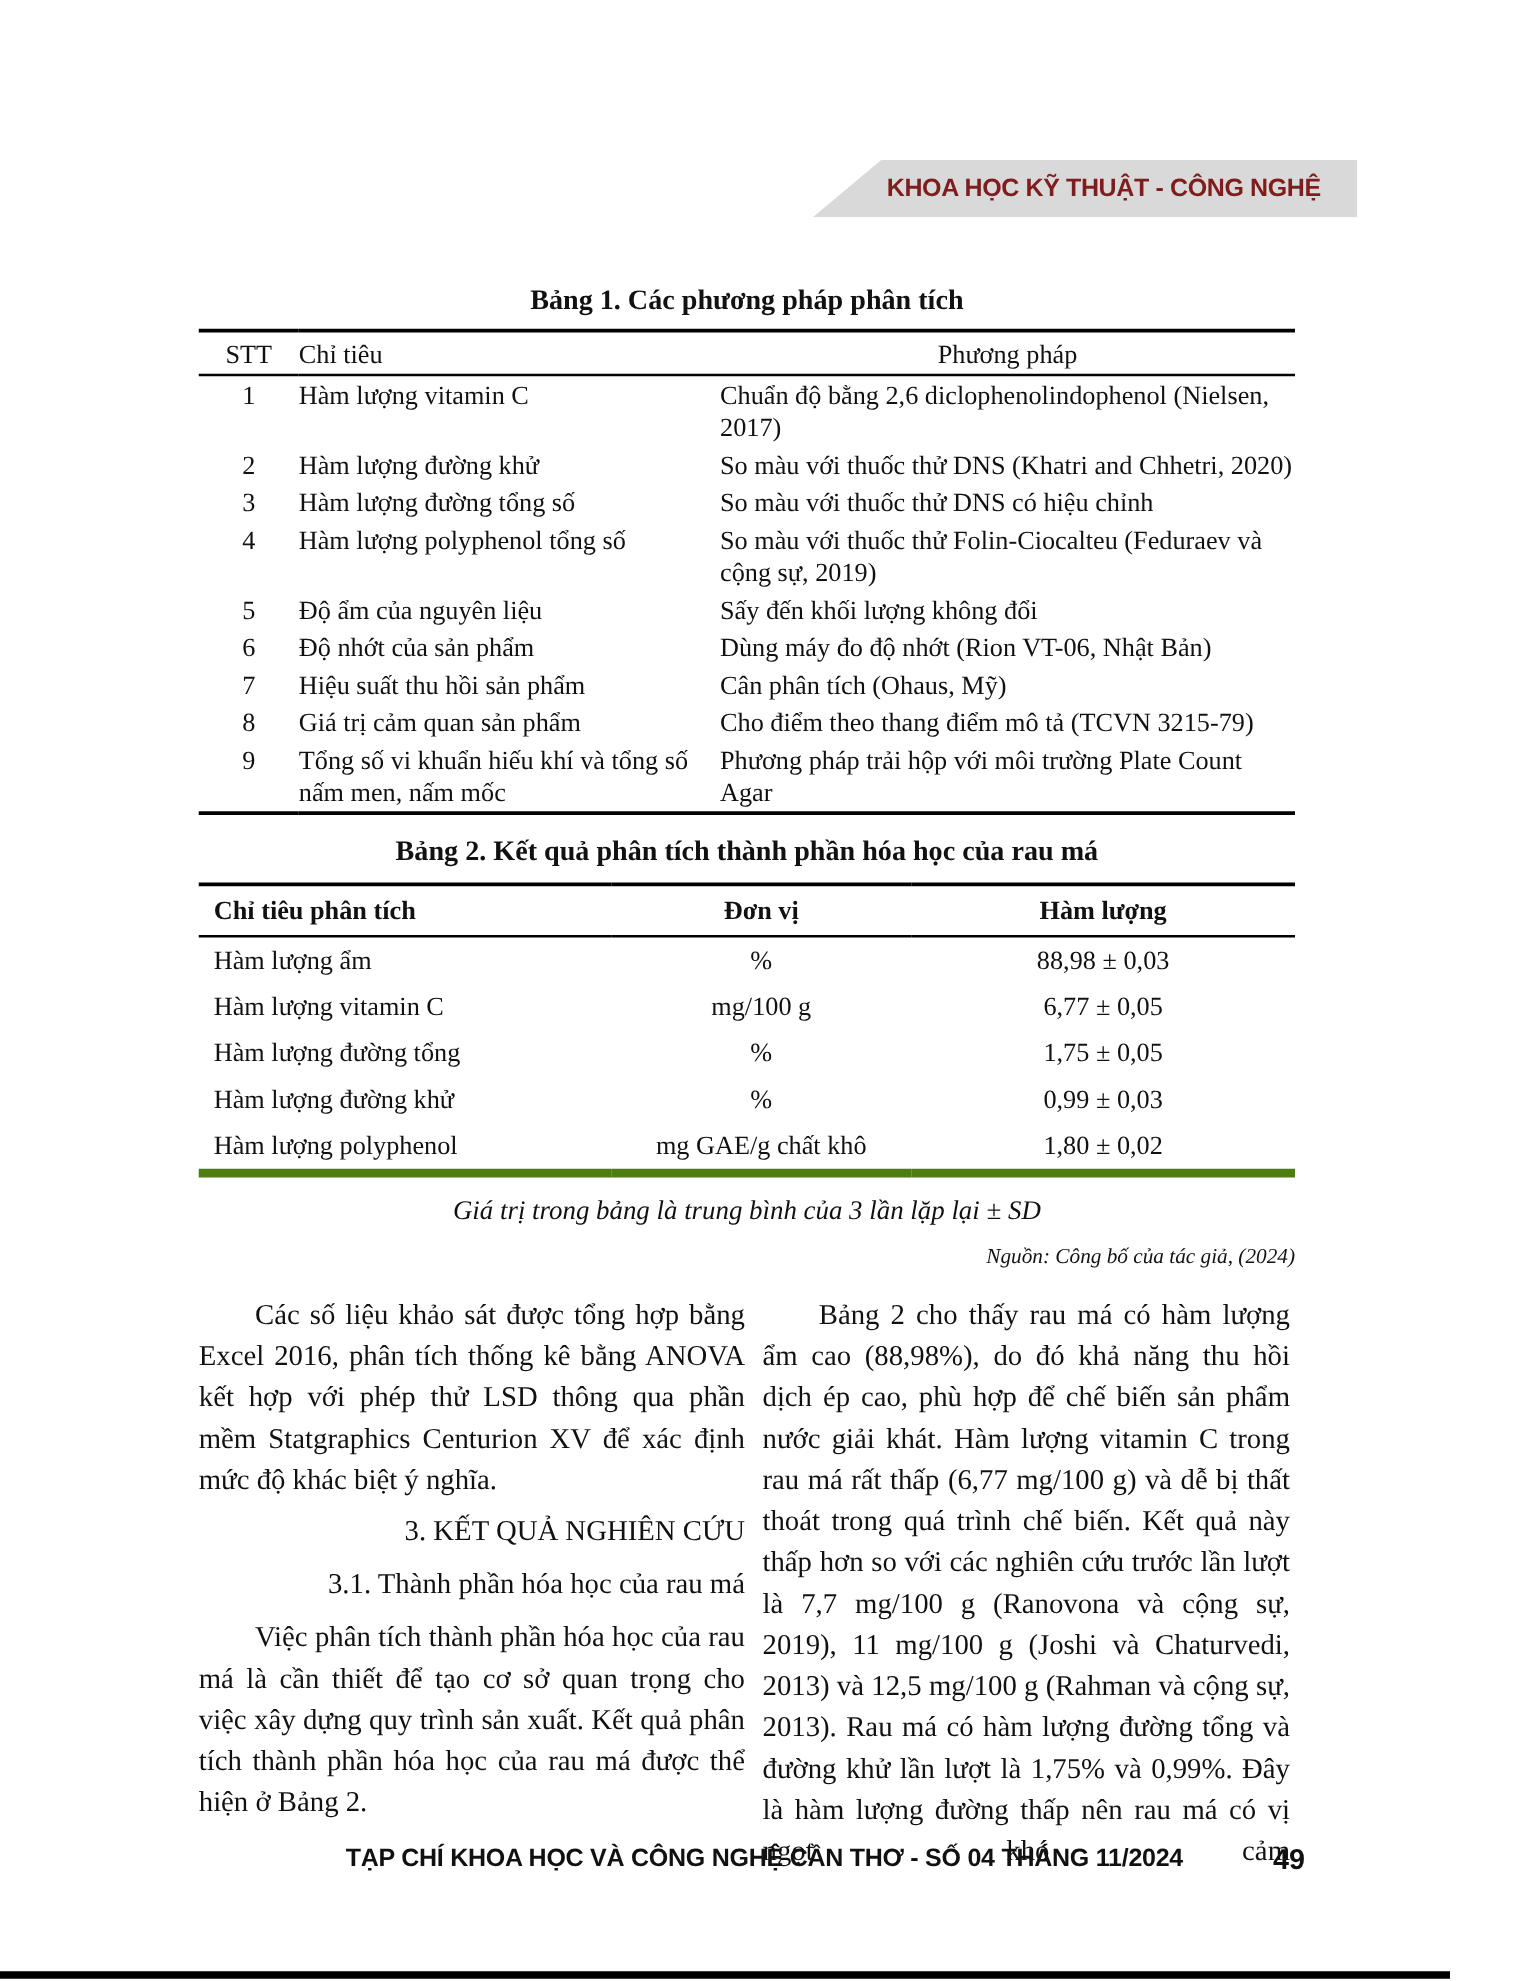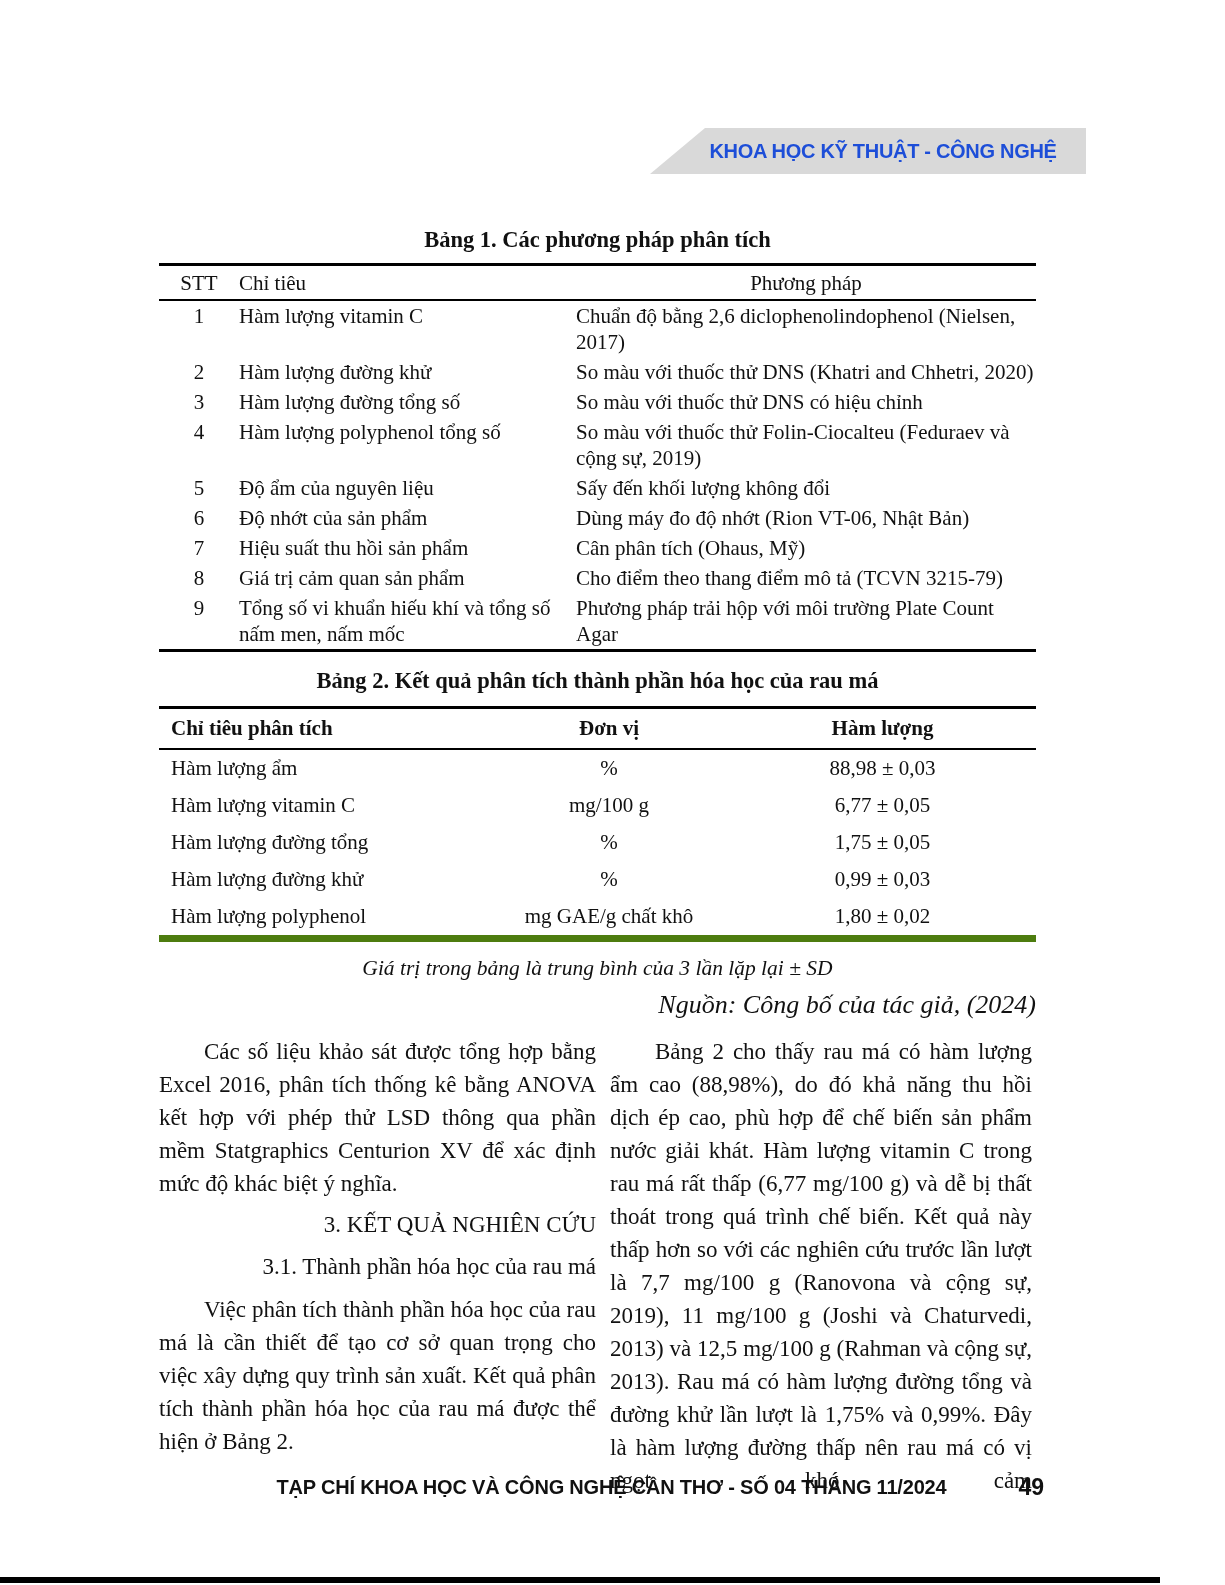--- a/index.html
+++ b/index.html
@@ -25,21 +25,21 @@
     clip-path: polygon(55px 0, 100% 0, 100% 100%, 0 100%);
     display: flex;
     align-items: center;
     justify-content: center;
   }
   .banner-label {
     font-family: "Liberation Sans", "DejaVu Sans", sans-serif;
     font-weight: bold;
     font-size: 20px;
     letter-spacing: -0.3px;
-    color: #1d4ed8;
+    color: #7f1d1d;
     padding-left: 30px;
     text-align: right;
   }
 
   
   .main {
     position: absolute;
     left: 159px;
     top: 225px;
     width: 877px;
@@ -88,21 +88,21 @@
   .note {
     text-align: center;
     font-style: italic;
     font-size: 21.5px;
     margin: 12px 0 0 0;
     line-height: 28px;
   }
   .source {
     text-align: right;
     font-style: italic;
-    font-size: 26px;
+    font-size: 17px;
     margin: 9px 0 0 0;
     line-height: 28px;
   }
 
   
   .columns {
     display: flex;
     gap: 14px;
     margin-top: 16px;
   }

